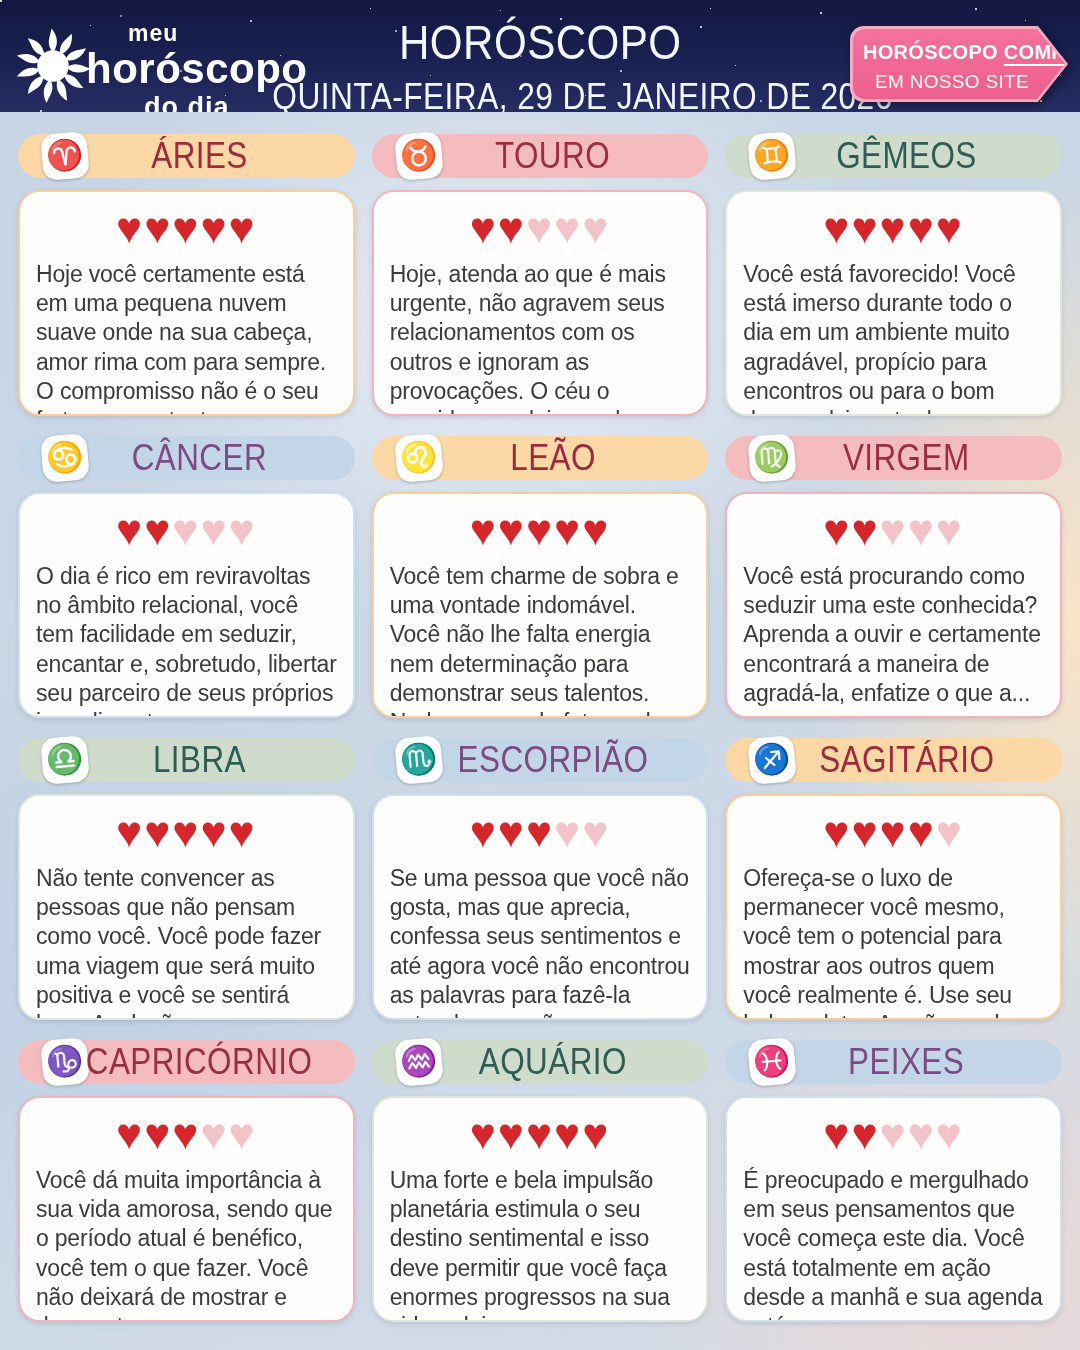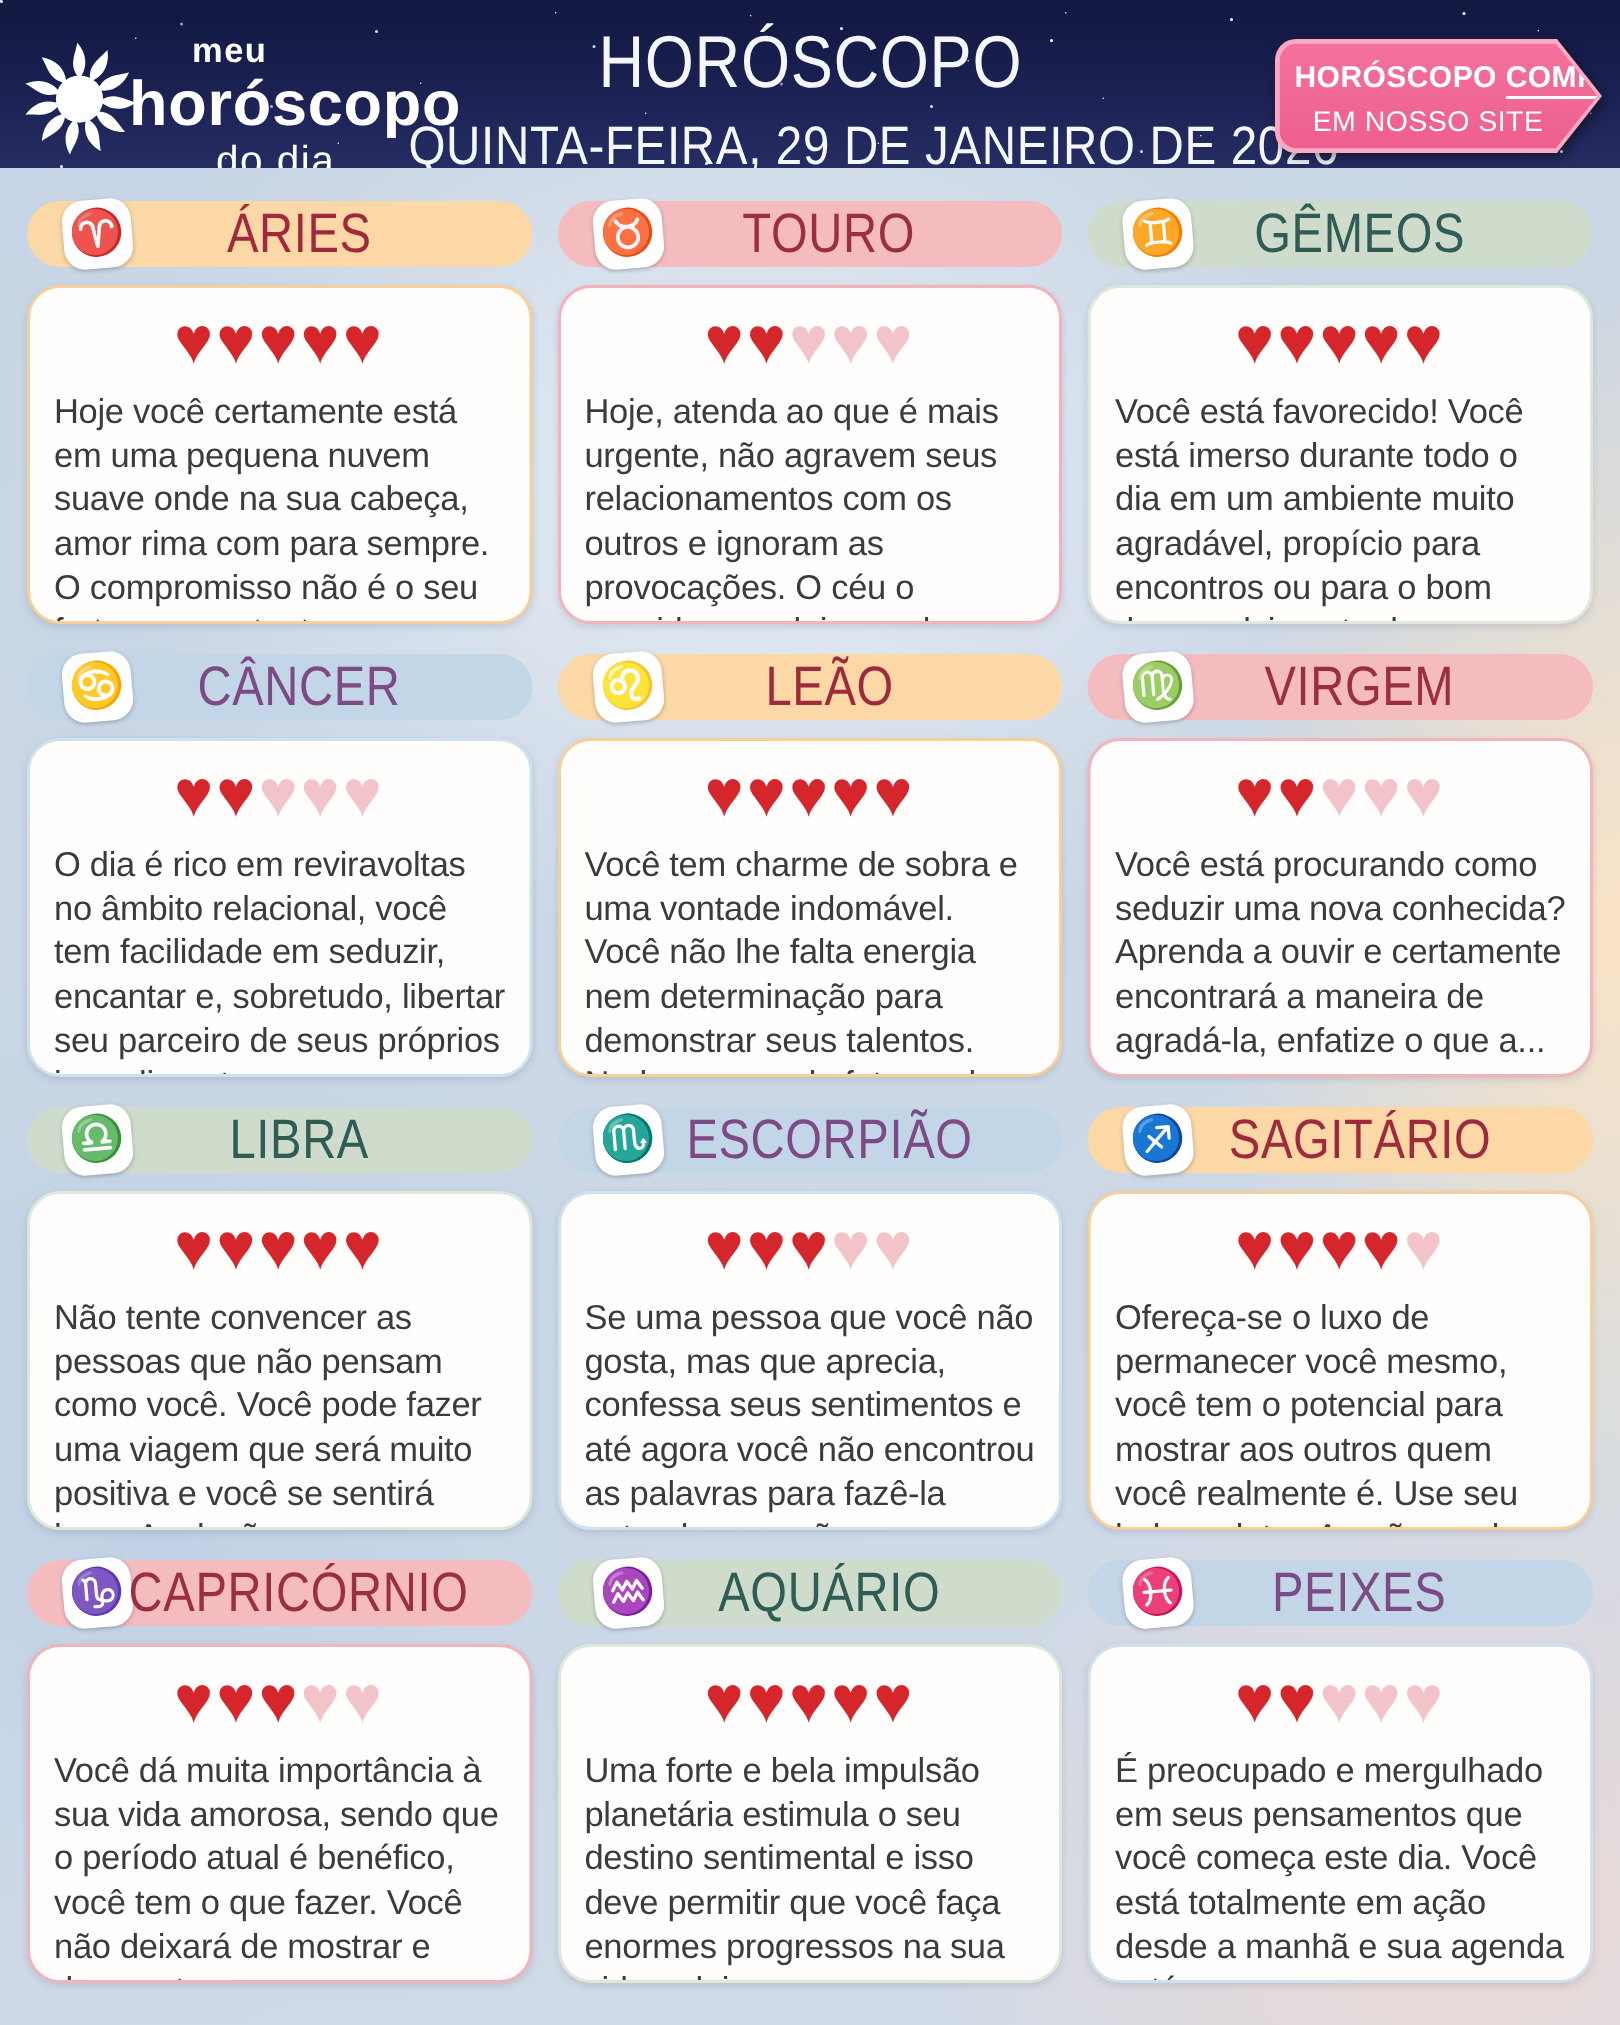--- a/index.html
+++ b/index.html
@@ -35,21 +35,21 @@
       430px 75px #fff, 500px 10px #fff, 585px 95px #fff, 645px 40px #fff,
       735px 65px #fff, 800px 90px #fff, 950px 70px #fff, 1025px 20px #fff,
       1060px 75px #fff, 150px 105px #fff, 370px 8px #fff, 710px 8px #fff;
   }
 
   .logo{ position:absolute; left:14px; top:6px; width:320px; height:120px; color:#fff; }
   .logo svg{ position:absolute; left:0; top:8px; }
   .logo-text{ position:absolute; left:72px; top:16px; line-height:1; }
   .logo-meu{ display:block; padding-left:42px; font-size:23px; font-weight:bold; letter-spacing:1px; }
   .logo-main{ display:block; font-size:42px; font-weight:bold; margin-top:3px; letter-spacing:.5px; }
-  .logo-dodia{ display:block; padding-left:58px; font-size:27px; font-weight:normal; margin-top:4px; letter-spacing:1px; }
+  .logo-dodia{ display:block; padding-left:58px; font-size:27px; font-weight:bold; margin-top:4px; letter-spacing:1px; }
 
   .title-block{ position:absolute; left:50%; top:0; transform:translateX(-50%); width:620px; text-align:center; color:#f4f7ff; }
   .main-title{ display:inline-block; font-size:49px; font-weight:normal; letter-spacing:.5px;
                transform:scaleX(.86); margin-top:14px; white-space:nowrap; }
   .date-line{ display:inline-block; font-size:36px; font-weight:normal; letter-spacing:.5px;
               transform:scaleX(.88); margin-top:6px; white-space:nowrap; }
 
   .cta{ position:absolute; right:12px; top:26px; filter:drop-shadow(2px 3px 4px rgba(0,0,0,.45)); cursor:pointer; }
   .cta-outer{
     clip-path:polygon(0 0, calc(100% - 30px) 0, 100% 50%, calc(100% - 30px) 100%, 0 100%);
@@ -234,21 +234,21 @@
 
   <section class="sign t-pink">
     <div class="pill">
       <span class="sticker">
           <span class="glyph i-virgem">♍</span>
         </span>
       <h2 class="sign-name">VIRGEM</h2>
     </div>
     <div class="card">
       <div class="hearts"><span class="h-red">♥♥</span><span class="h-pink">♥♥♥</span></div>
-      <p class="desc">Você está procurando como seduzir uma nova conhecida? Aprenda a ouvir e certamente encontrará a maneira de agradá-la, enfatize o que a...</p>
+      <p class="desc">Você está procurando como seduzir uma este conhecida? Aprenda a ouvir e certamente encontrará a maneira de agradá-la, enfatize o que a...</p>
     </div>
   </section>
 
   <section class="sign t-green">
     <div class="pill">
       <span class="sticker">
           <span class="glyph i-libra">♎</span>
         </span>
       <h2 class="sign-name">LIBRA</h2>
     </div>

